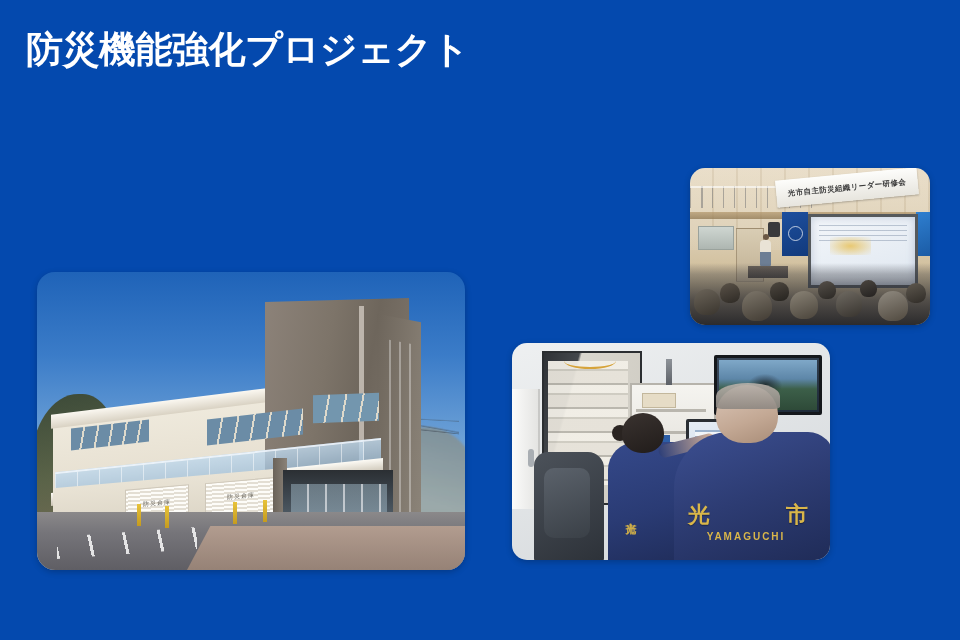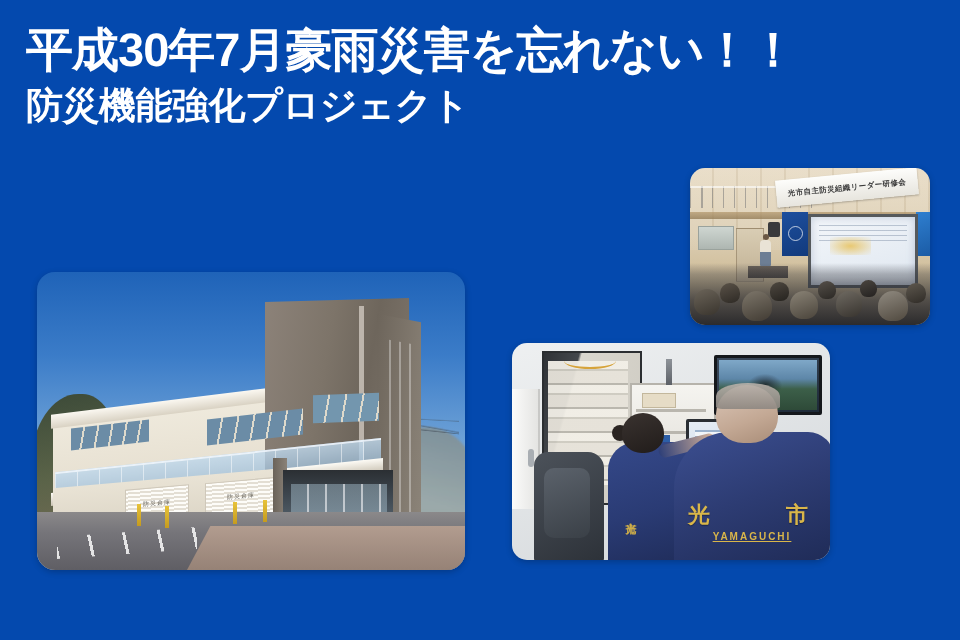--- a/index.html
+++ b/index.html
@@ -424,24 +424,23 @@
   .ctl-kanji {
     position:absolute; right:22px; bottom:34px; width:120px;
     display:flex; justify-content:space-between; align-items:center;
   }
   .ctl-kanji span {
     color:#d9b64a; font-size:22px; font-weight:700; line-height:1;
     text-shadow: 0 1px 1px rgba(0,0,0,.35);
     font-family:"DejaVu Sans", sans-serif;
   }
   .ctl-romaji {
-    position:absolute; right:18px; bottom:18px; width:120px; text-align:center;
+    position:absolute; right:24px; bottom:18px; width:120px; text-align:center;
     color:#d9b64a; font-size:10px; letter-spacing:2px; font-weight:700;
     font-family:"Liberation Sans", sans-serif;
-    text-decoration:underline;
   }
   .ctl-kanji-small {
     position:absolute; left:112px; bottom:46px;
     color:#cfae49; font-size:11px; font-weight:700; line-height:12px;
     writing-mode: vertical-rl;
     font-family:"DejaVu Sans", sans-serif;
   }
   .ctl-door {
     position:absolute; left:0; top:46px; width:26px; height:120px;
     background: linear-gradient(90deg,#fbfbfa,#e4e4e2);
@@ -460,21 +459,20 @@
     background: linear-gradient(180deg,#f6f4ee,#d9d6cd);
     transform: rotate(-4deg);
   }
 </style>
 </head>
 <body>
 
 <div id="poster" style="background: rgb(4, 73, 174);">
 
   <div class="headline">
-    <div class="line l1">平成30年7月豪雨災害を忘れない！！</div>
     <div class="line l3">防災機能強化プロジェクト</div>
   </div>
 
   <div class="photo photo-building">
     <div class="inner">
       <div class="bld-sky"></div>
       <div class="bld-hill-l"></div>
       <div class="bld-hill-r"></div>
       <div class="bld-wires"></div>
 

